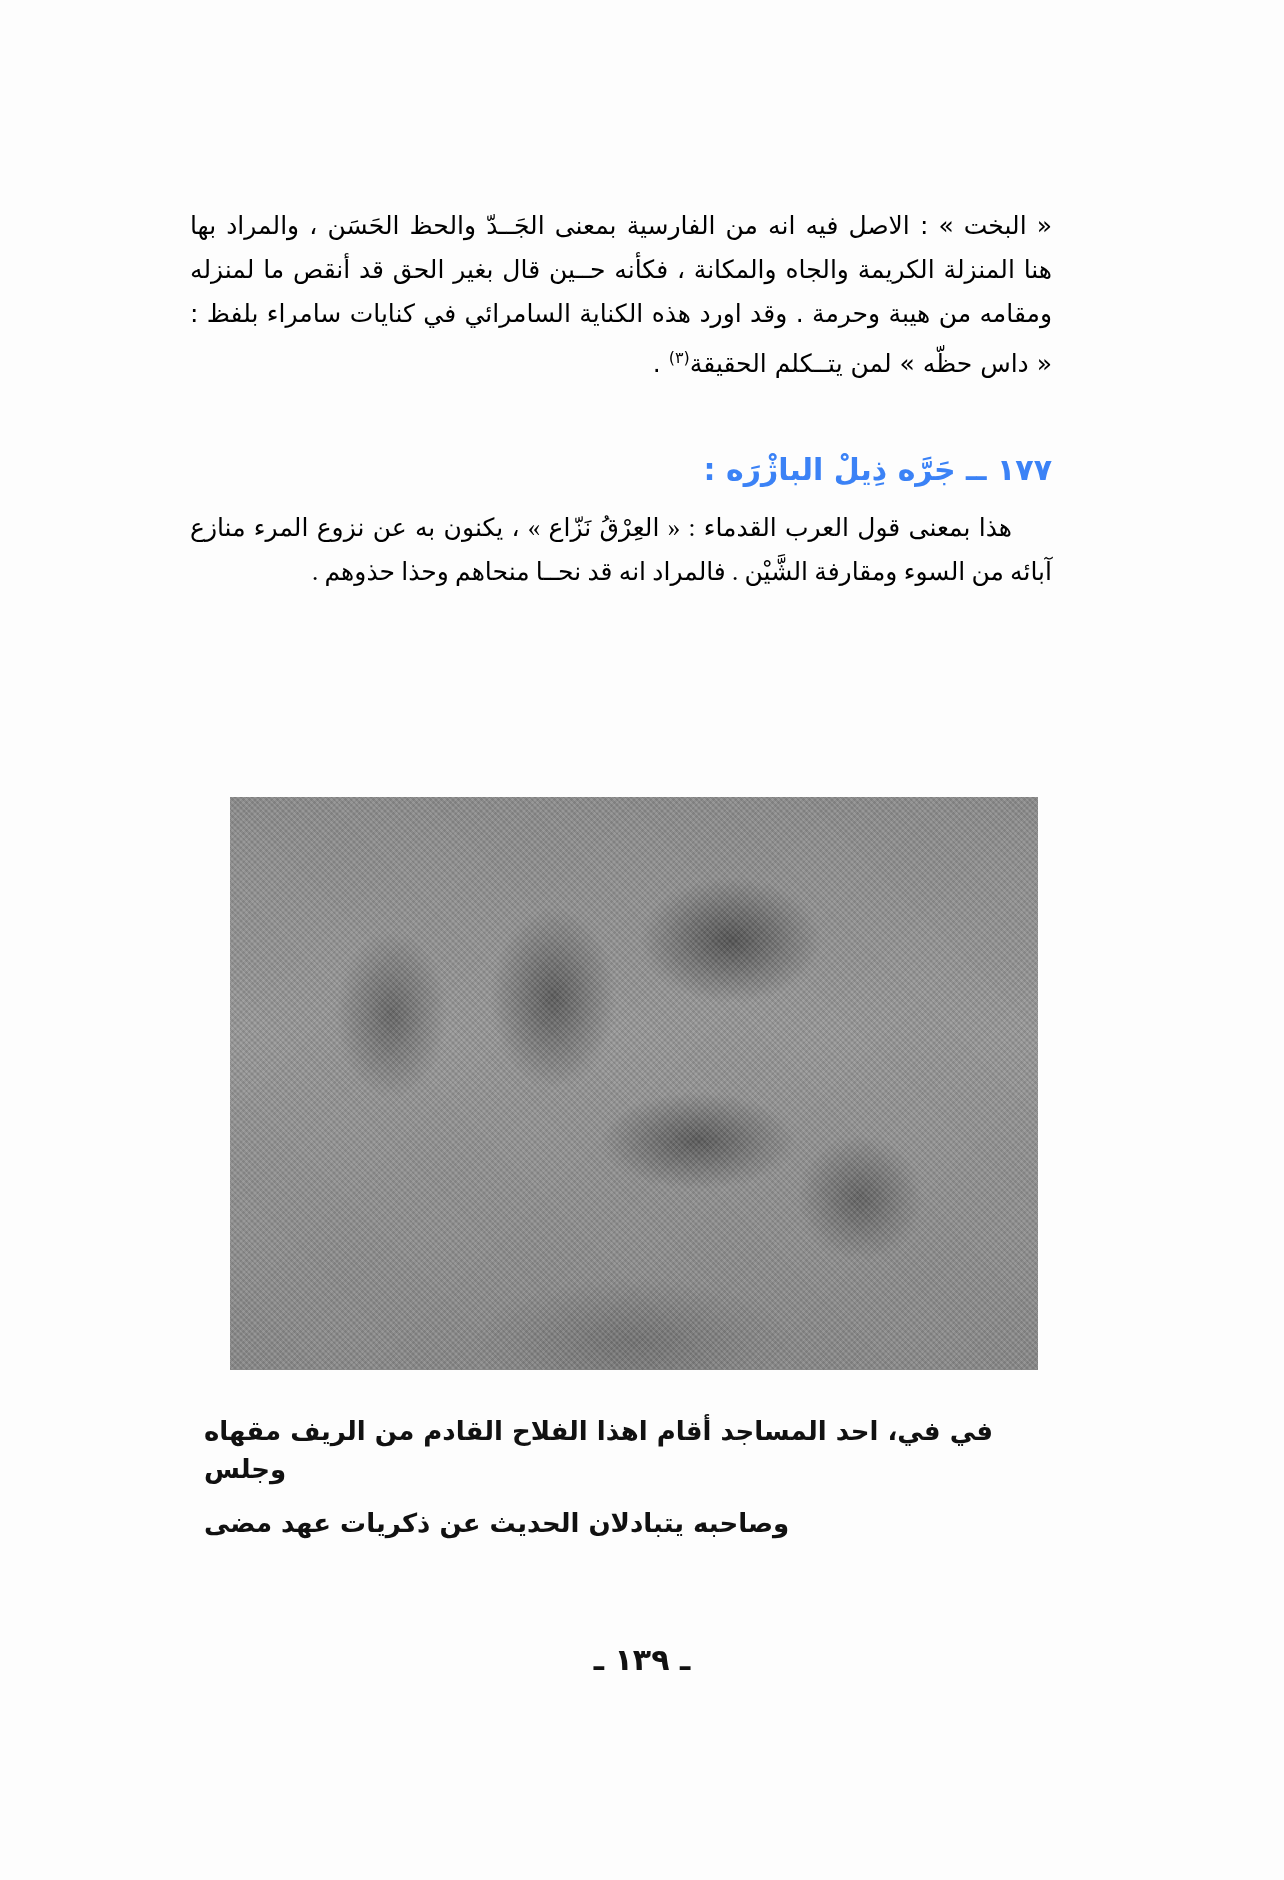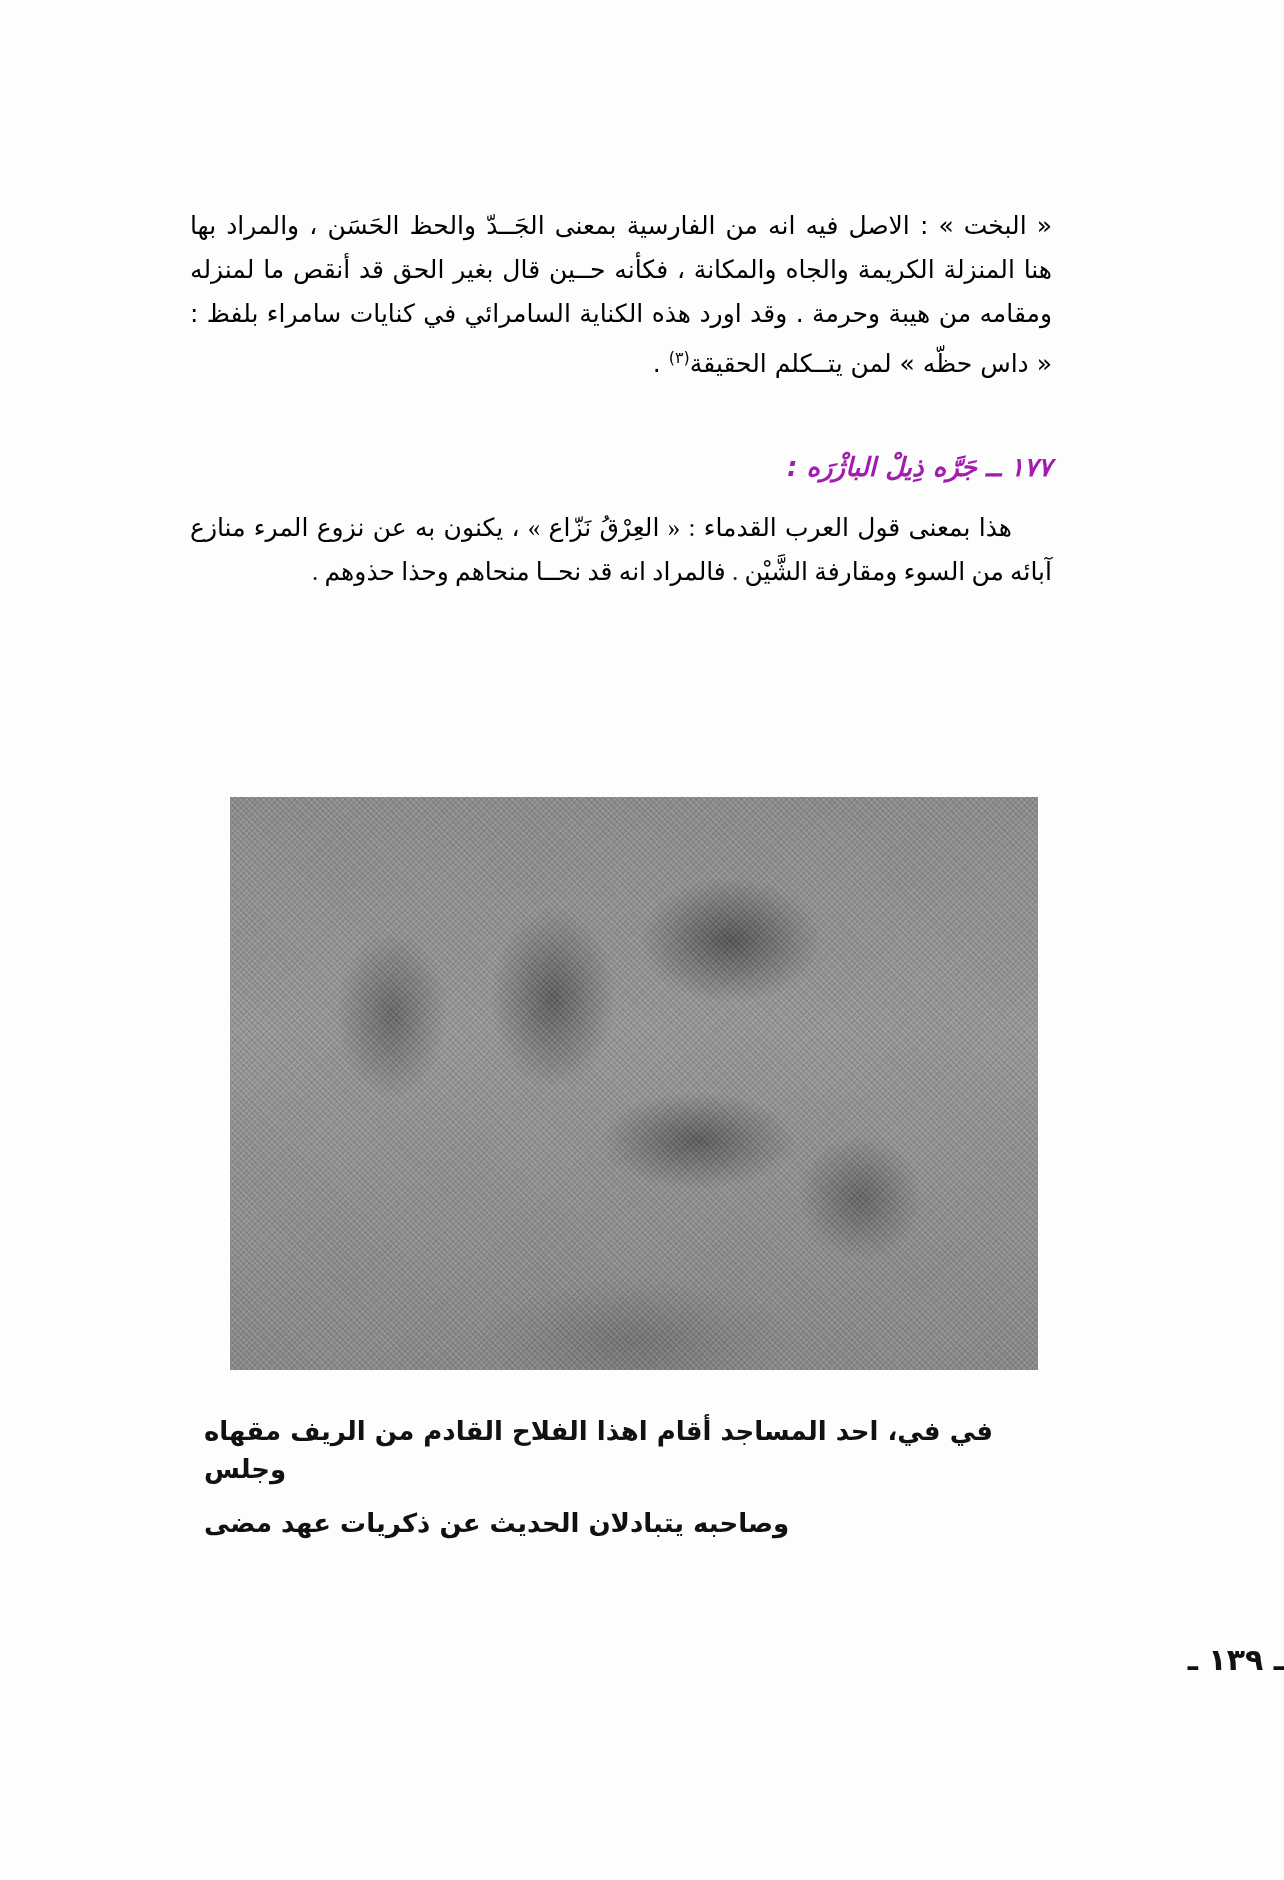--- a/index.html
+++ b/index.html
@@ -35,23 +35,22 @@
       letter-spacing: 0px;
     }
     .para-1 { top: 204px; }
     .heading {
       position: absolute;
       right: 232px;
       top: 452px;
       direction: rtl;
       font-family: "DejaVu Sans", sans-serif;
       font-weight: bold;
-      font-size: 26px;
-      color: #a21caf;
-      font-style: italic;
+      font-size: 30px;
+      color: #3b82f6;
     }
     .para-2 { top: 506px; text-indent: 40px; font-family: Liberation Serif, serif; }
     .footnote-mark {
       font-size: 16px;
       vertical-align: super;
     }
     .photo {
       position: absolute;
       left: 230px;
       top: 797px;
@@ -87,21 +86,21 @@
       font-size: 26px;
       line-height: 38px;
       color: #111;
     }
     .caption .line2 { padding-right: 0; margin-top: 16px; }
     .page-number {
       position: absolute;
       left: 0;
       width: 1284px;
       top: 1642px;
-      text-align: right;
+      text-align: center;
       direction: rtl;
       font-family: "DejaVu Sans", sans-serif;
       font-weight: bold;
       font-size: 30px;
       color: #111;
     }
   </style>
 </head>
 <body>
 

